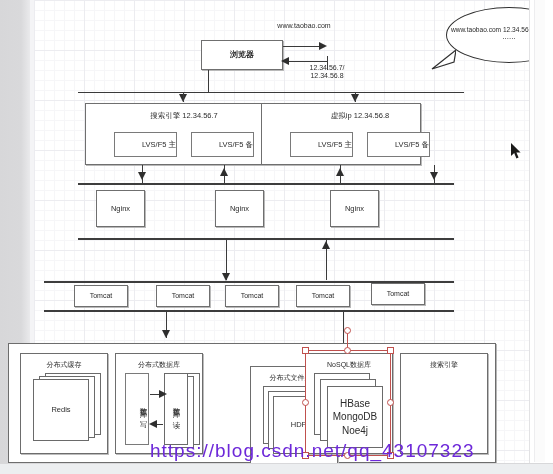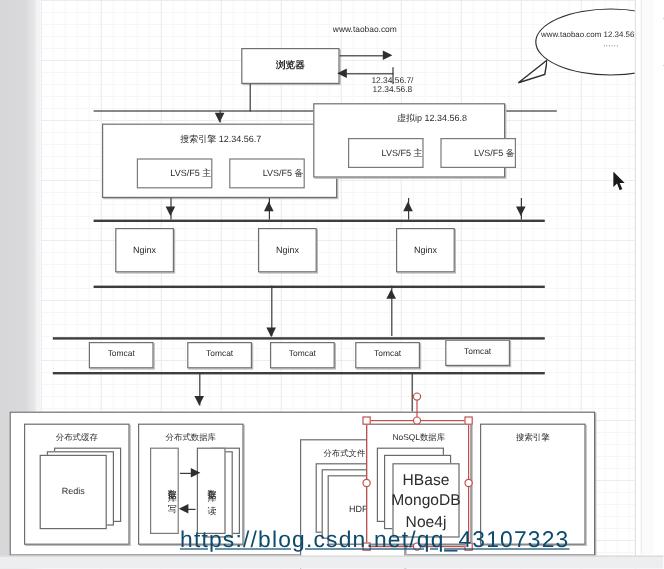--- a/index.html
+++ b/index.html
@@ -91,22 +91,22 @@
     color:#2c2c2c;line-height:1.35;
   }
   .vtext{writing-mode:vertical-rl;text-orientation:upright;letter-spacing:1px;}
   .handle{position:absolute;width:7px;height:7px;background:#fff;border:1.2px solid #c0504d;box-sizing:border-box;}
   .handle.round{border-radius:50%;}
   .sel-line{position:absolute;background:#c0504d;}
 
   
   #watermark{
     position:absolute;left:150px;top:440px;width:380px;
-    color:#0c4a6e;letter-spacing:1px;white-space:nowrap;
-    font-size:19px;user-select:none;text-decoration:underline;
+    color:#6d28d9;letter-spacing:1px;white-space:nowrap;
+    font-size:19px;user-select:none;
   }
   
   #cursor{position:absolute;left:511px;top:143px;width:12px;height:18px;}
 </style>
 </head>
 <body>
 
 <div id="app">
 
   <div id="left-gutter"></div>
@@ -151,21 +151,21 @@
         <span class="lbl">LVS/F5 主</span>
       </div>
       <div class="node thin" style="left:105px;top:28px;width:63px;height:25px;font-size:7.5px;">
         <span class="lbl">LVS/F5 备</span>
       </div>
     </div>
 
     <div class="arw down" style="left:317px;top:94px;"></div>
     <div class="vline" style="left:321px;top:92px;height:10px;"></div>
 
-    <div class="node" style="left:227px;top:86px;width:160px;height:62px;display:block;">
+    <div class="node" style="left:227px;top:103px;width:160px;height:62px;display:block;">
       <div class="freetext" style="left:0;top:7px;width:196px;font-size:7.5px;">虚拟ip 12.34.56.8</div>
       <div class="node thin" style="left:28px;top:28px;width:63px;height:25px;font-size:7.5px;">
         <span class="lbl">LVS/F5 主</span>
       </div>
       <div class="node thin" style="left:105px;top:28px;width:63px;height:25px;font-size:7.5px;">
         <span class="lbl">LVS/F5 备</span>
       </div>
     </div>
 
     <div class="bus" style="left:44px;top:183px;width:376px;"></div>
@@ -270,21 +270,21 @@
           <span class="lbl">HDFS</span>
         </div>
       </div>
     </div>
 
     <div class="group" style="left:296px;top:9px;width:88px;height:101px;">
       <div class="gtitle" style="font-size:7px;">NoSQL数据库</div>
       <div class="stack" style="left:8px;top:19px;width:76px;height:80px;">
         <div class="sheet" style="left:0px;top:0px;width:56px;height:62px;"></div>
         <div class="sheet" style="left:6px;top:6px;width:56px;height:62px;"></div>
-        <div class="sheet front" style="left:13px;top:13px;width:56px;height:62px;font-size:13px;">
+        <div class="sheet front" style="left:13px;top:13px;width:56px;height:62px;font-size:10px;">
           <span class="lbl">HBase
 MongoDB
 Noe4j</span>
         </div>
       </div>
     </div>
 
     <div class="group" style="left:391px;top:9px;width:88px;height:101px;">
       <div class="gtitle" style="font-size:7px;">搜索引擎</div>
     </div>

